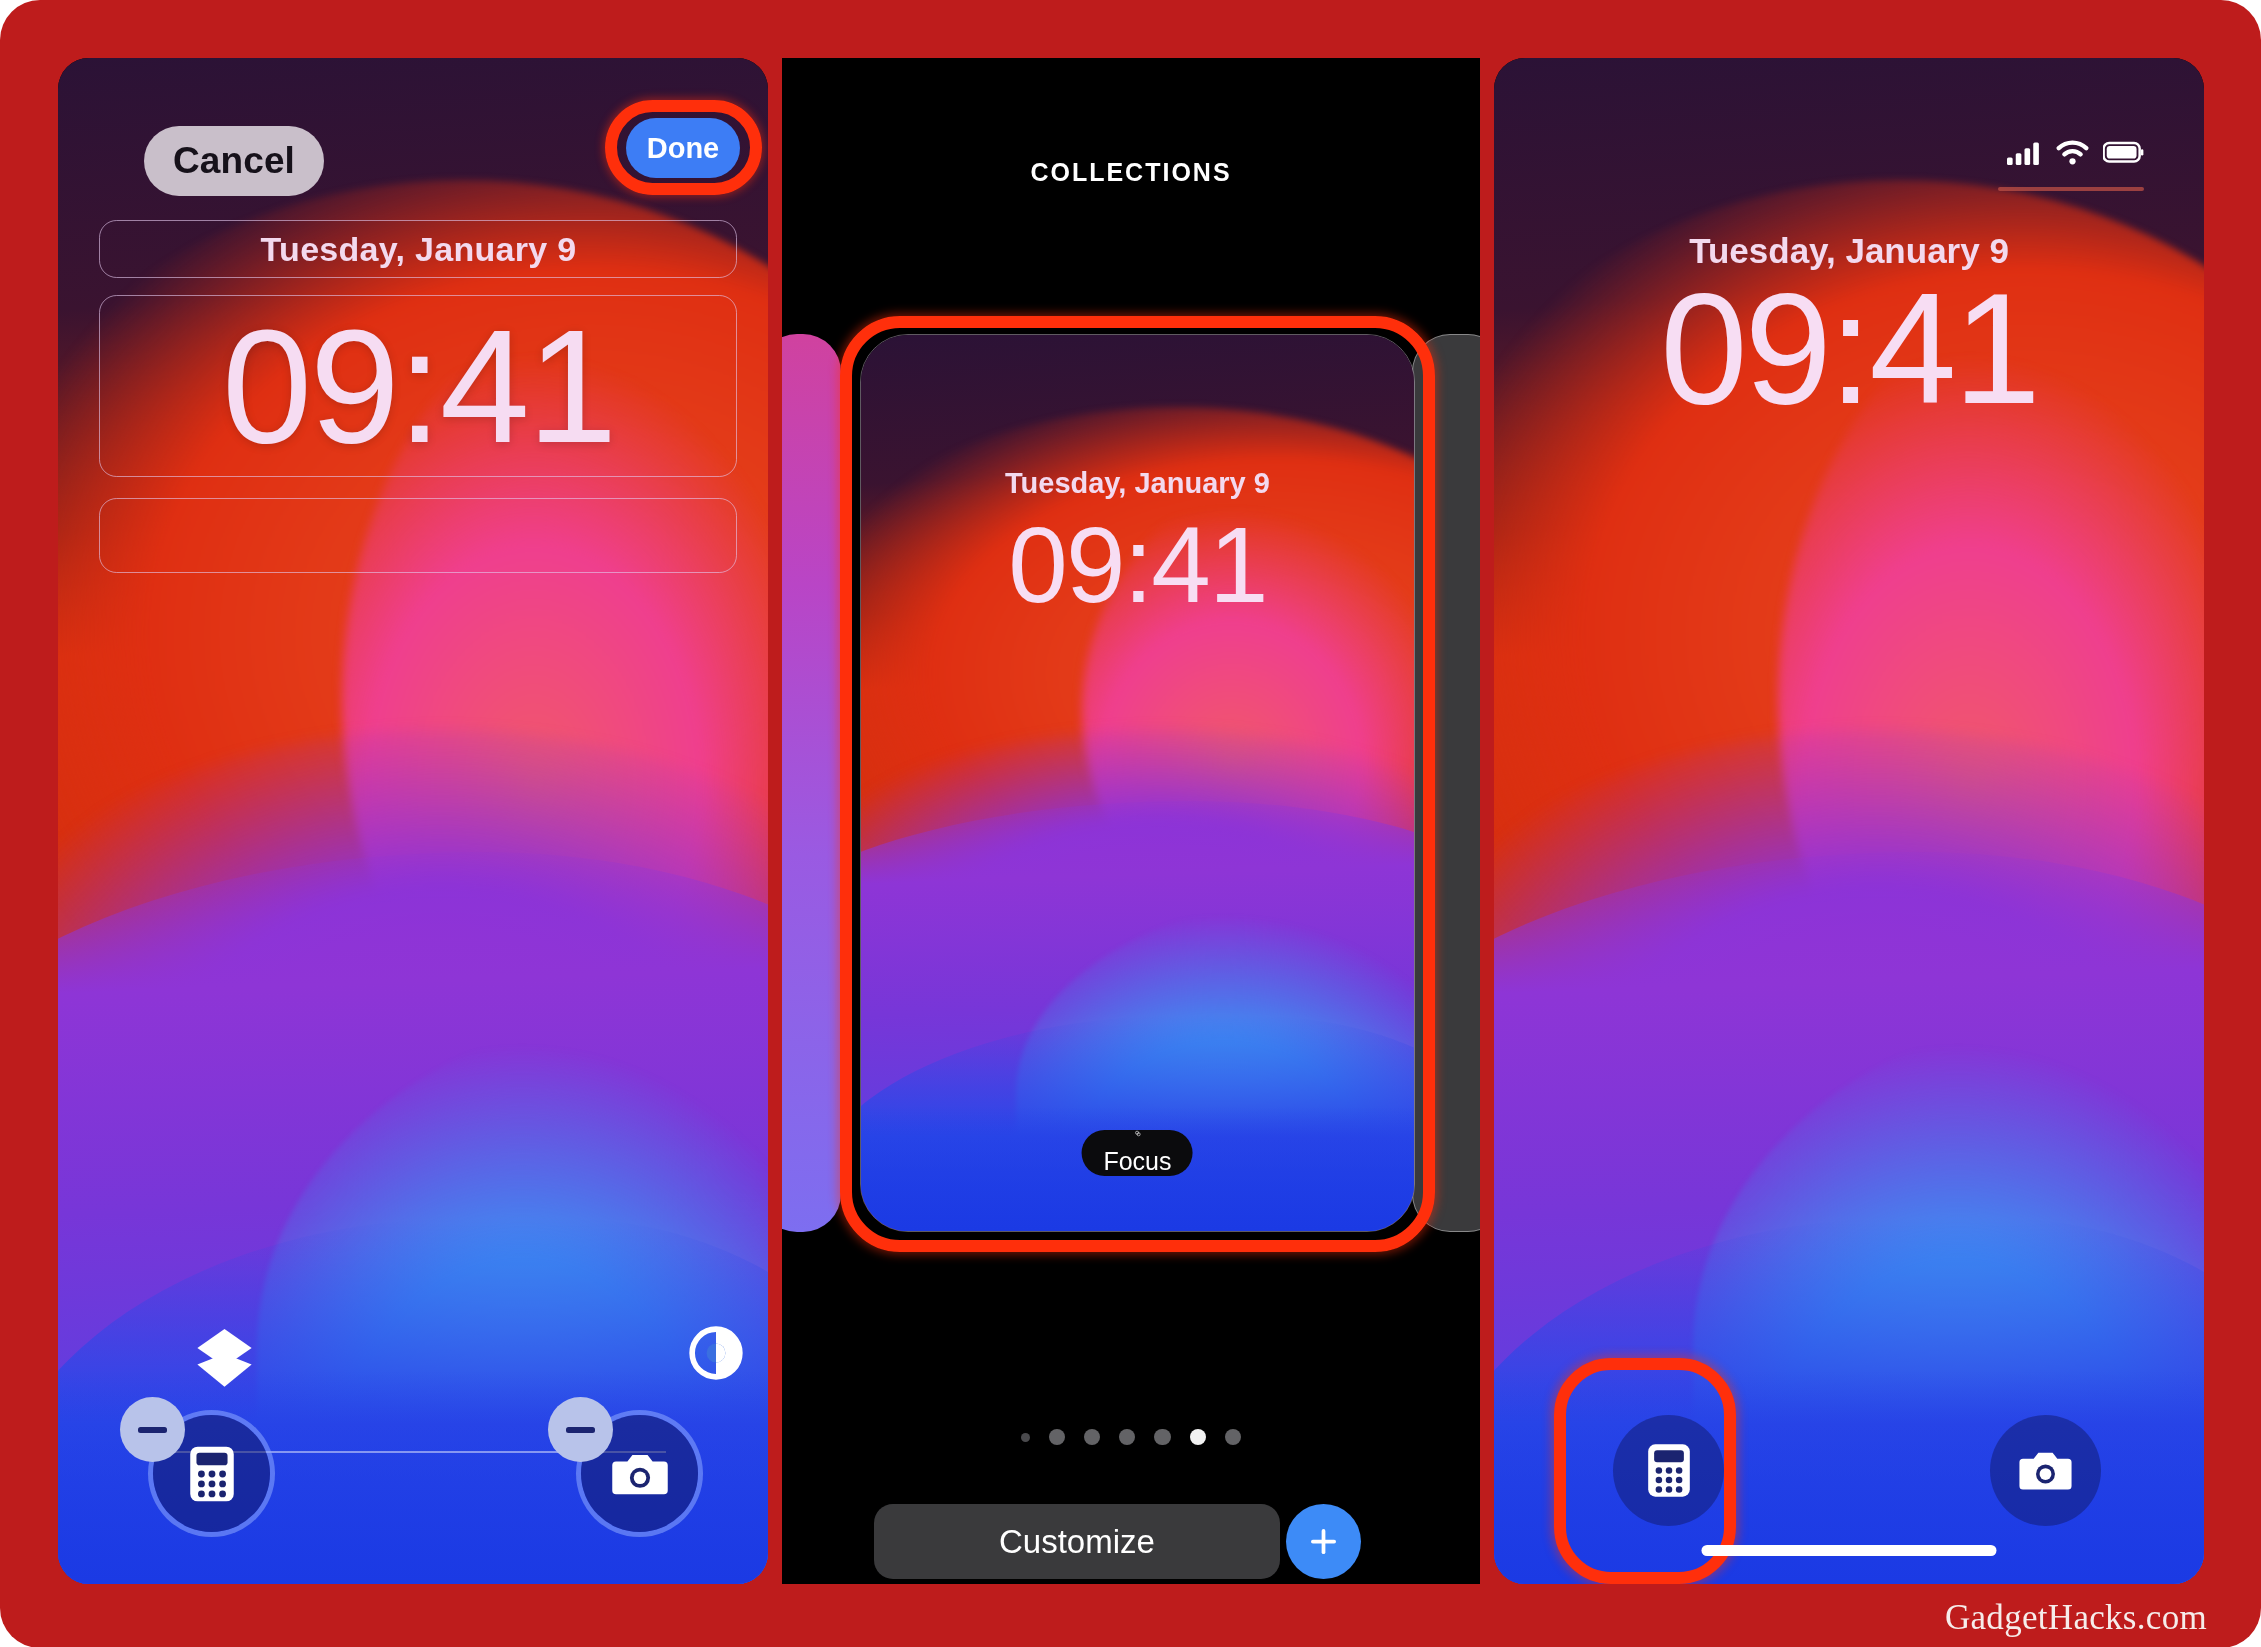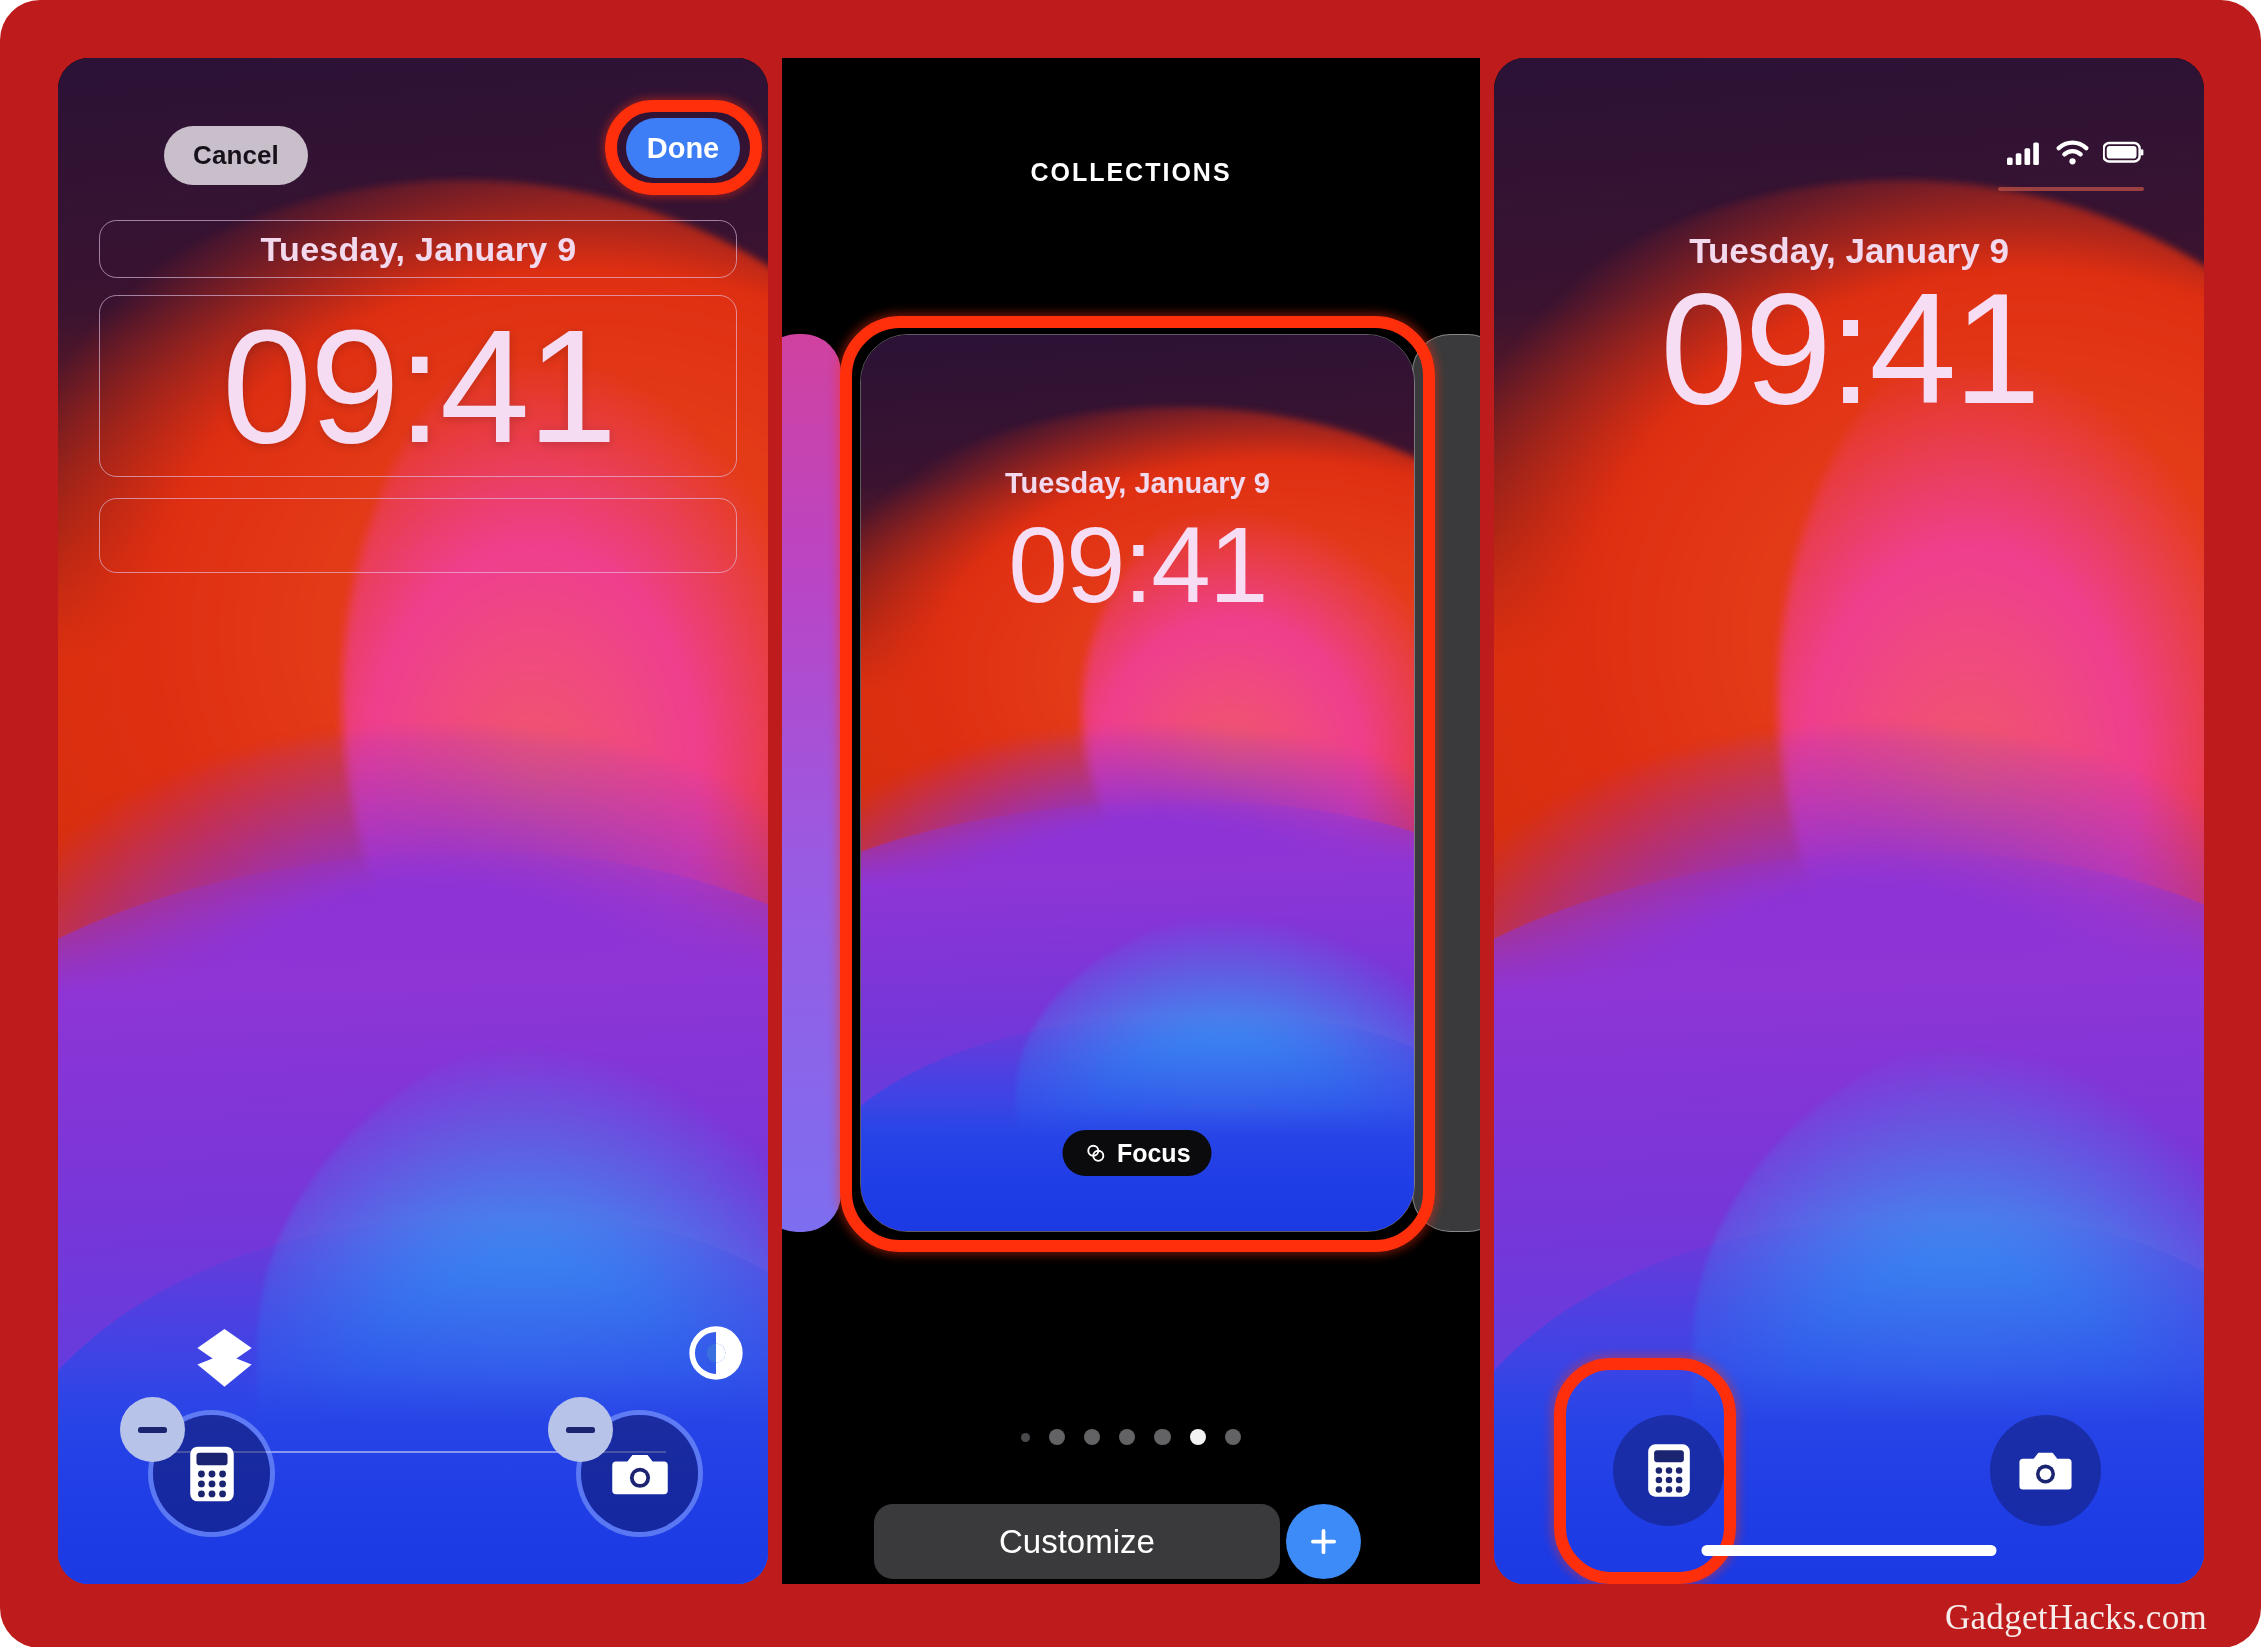--- a/index.html
+++ b/index.html
@@ -44,23 +44,23 @@
      border-radius:56% 40% 0 0 / 40% 28% 0 0; filter:blur(2.5px); }
   .wall .l6 { position:absolute; left:-10%; bottom:-6%; width:130%; height:30%;
      background:linear-gradient(180deg, rgba(45,70,232,0) 0%, #2b47e8 45%, #1f3fe6 100%);
      border-radius:52% 38% 0 0 / 70% 60% 0 0; }
   .wall .l7 { position:absolute; left:0; bottom:0; width:100%; height:14%;
      background:linear-gradient(180deg, rgba(30,60,230,0) 0%, #1b3ae4 100%); }
 
   
   .topbar { position:absolute; left:0; top:0; width:100%; height:113px; }
   .pill-cancel {
-    position:absolute; left:106px; top:68px; padding:14px 29px;
+    position:absolute; left:86px; top:68px; padding:14px 29px;
     background:#c9bfca; color:#16111a; border-radius:627px;
-    font-size:26px; font-weight:600; letter-spacing:0.1px;text-align:right;
+    font-size:37px; font-weight:600; letter-spacing:0.1px;text-align:right;
   }
   .done-wrap { position:absolute; left:568px; top:60px; }
   .hl-ring-done {
     position:absolute; left:-21.4px; top:-17.6px; width:157px; height:95px;
     border:12px solid #FF2F0B; border-radius:627px;
     box-shadow:0 0 8.8px 1.9px rgba(255,47,11,.45);
   }
   .pill-done {
     position:relative; width:114px; height:60px; background:#3d7df5;
     border-radius:627px; color:#fff; font-size:29px; font-weight:700;
@@ -135,21 +135,21 @@
     color:#f3d9ee; font-size:29px; font-weight:600;
   }
   .card-main .cm-time {
     position:absolute; left:0; top:168px; width:100%; text-align:center;
     color:#f7ddf3; font-size:107px; font-weight:300; letter-spacing:-1.9px;
   }
   .focus-pill {
     position:absolute; left:50%; transform:translateX(-50%); bottom:55px;
     height:46px; padding:0 21.4px; background:#0b0b0d; border-radius:627px;
     display:flex; align-items:center; gap:10px;
-    color:#fff; font-size:25px; font-weight:700;
+    color:#fff; font-size:25px; font-weight:400;flex-direction:column;
   }
 
   .dots { position:absolute; left:0; top:1371px; width:100%;
      display:flex; align-items:center; justify-content:center; gap:19px; }
   .dot { width:16.3px; height:16.3px; border-radius:627px; background:#636366; }
   .dot.small { width:8.8px; height:8.8px; background:#4a4a4d; }
   .dot.active { background:#f2f2f2; }
 
   .customize-btn {
     position:absolute; left:92px; top:1446px; width:406px; height:75px;

